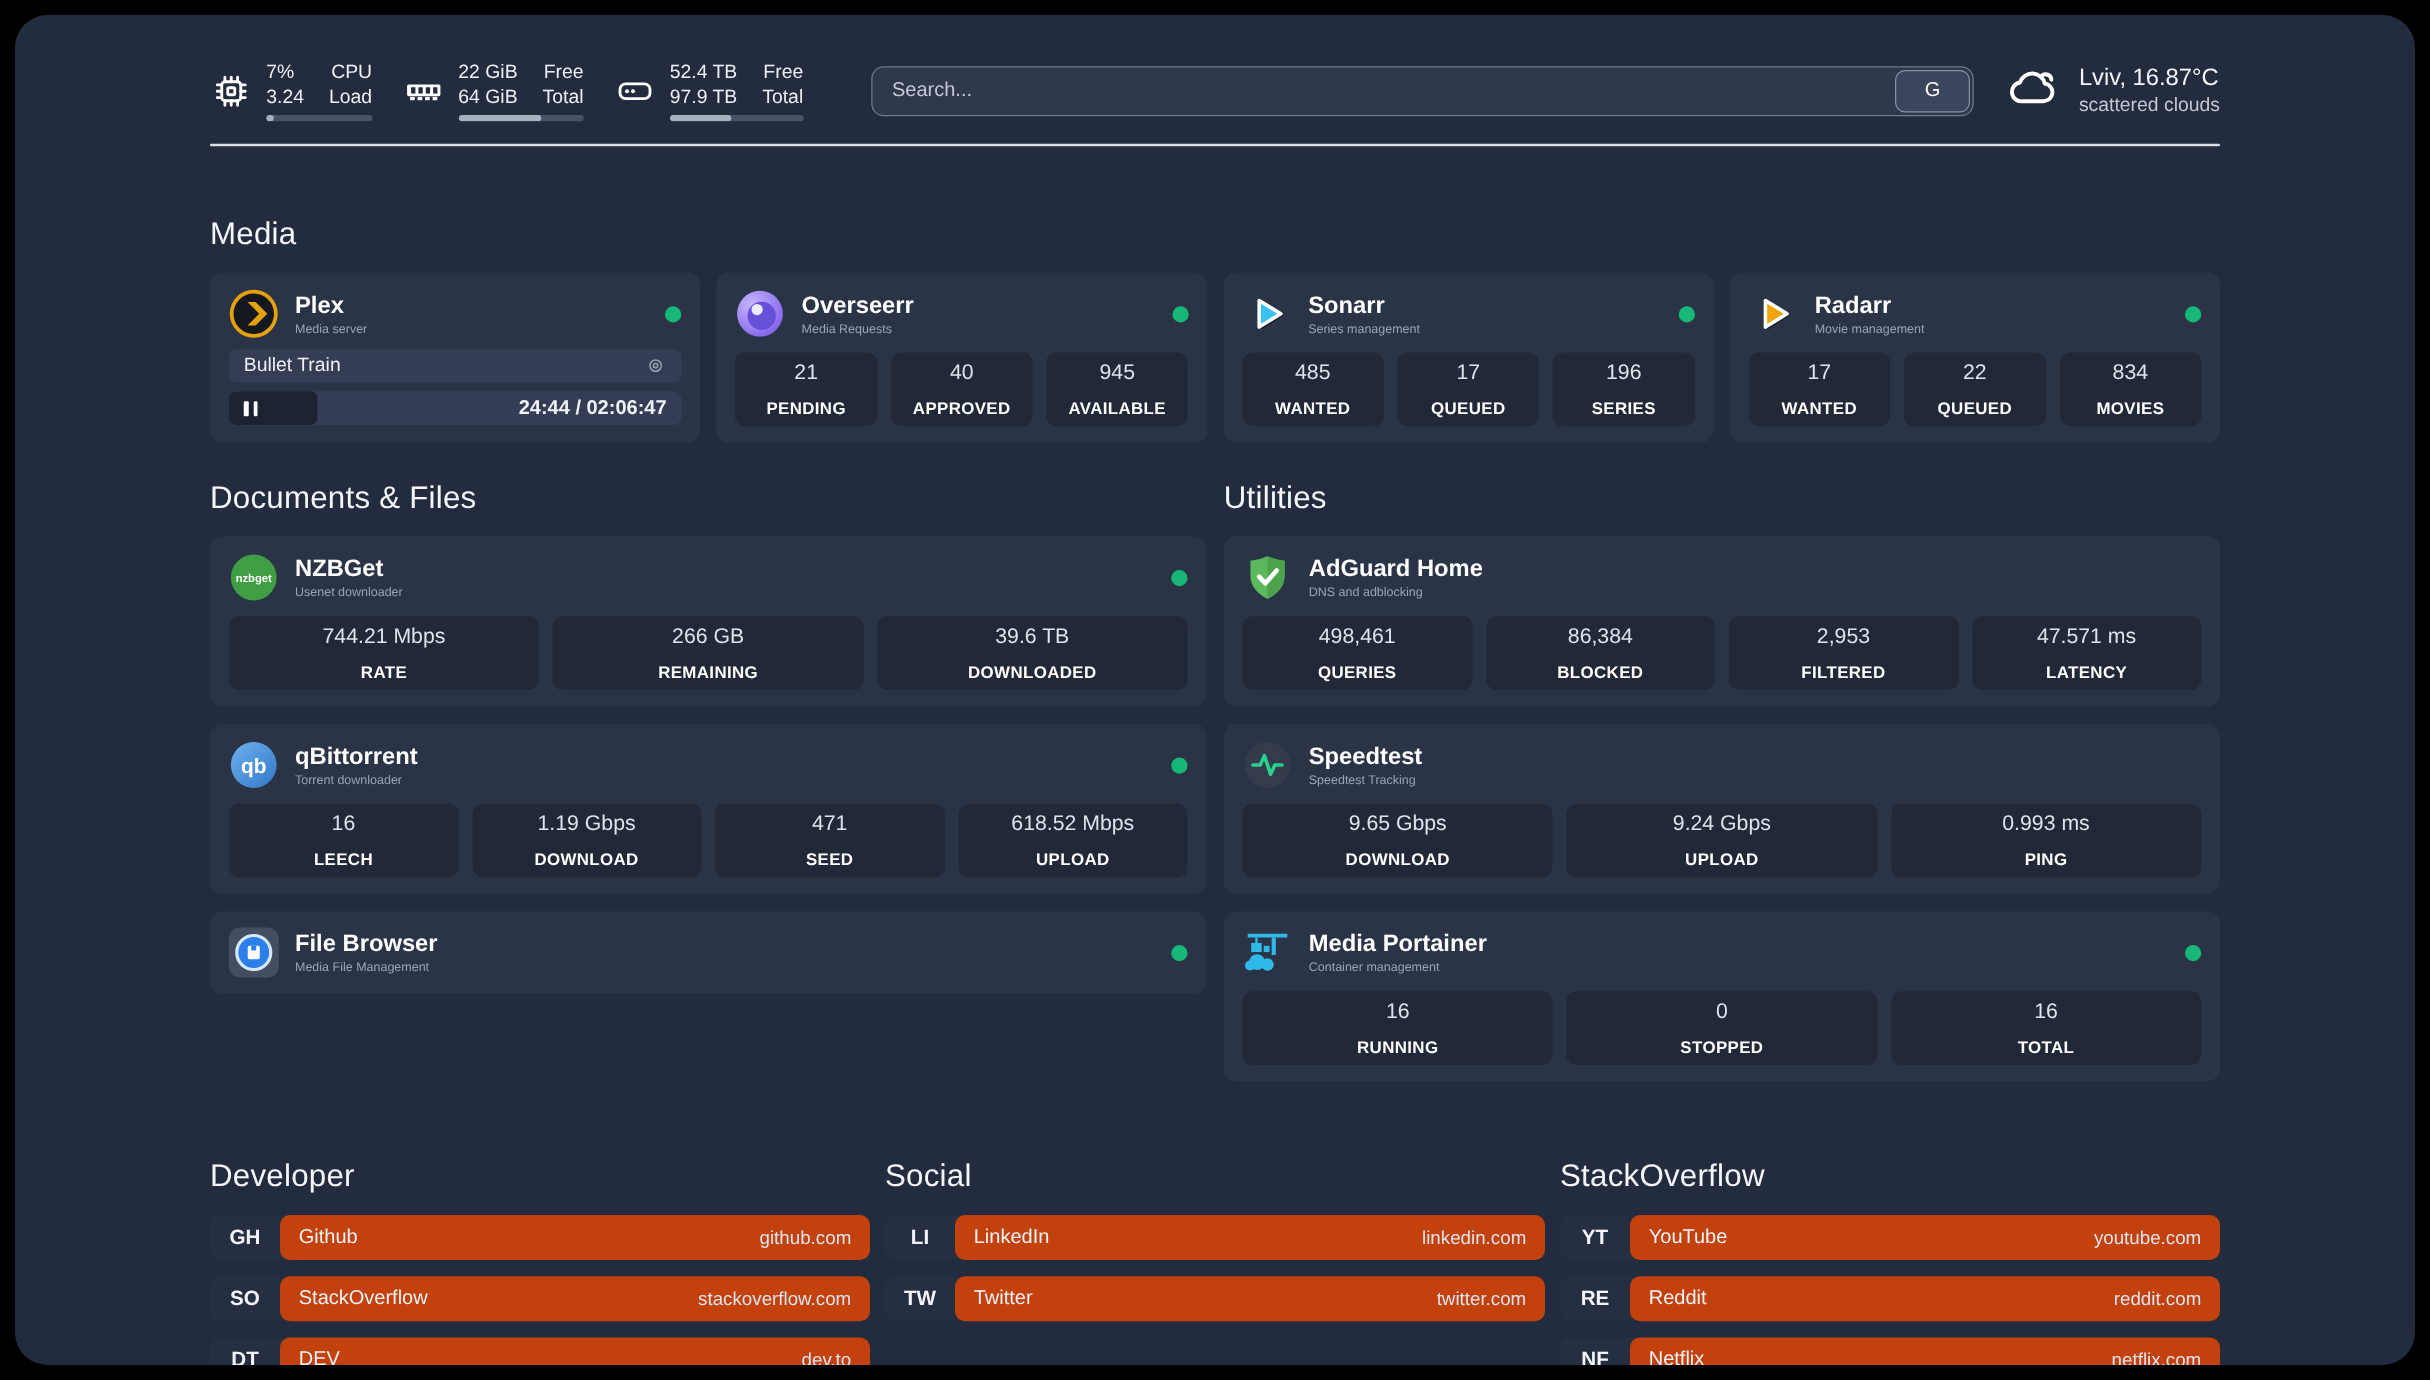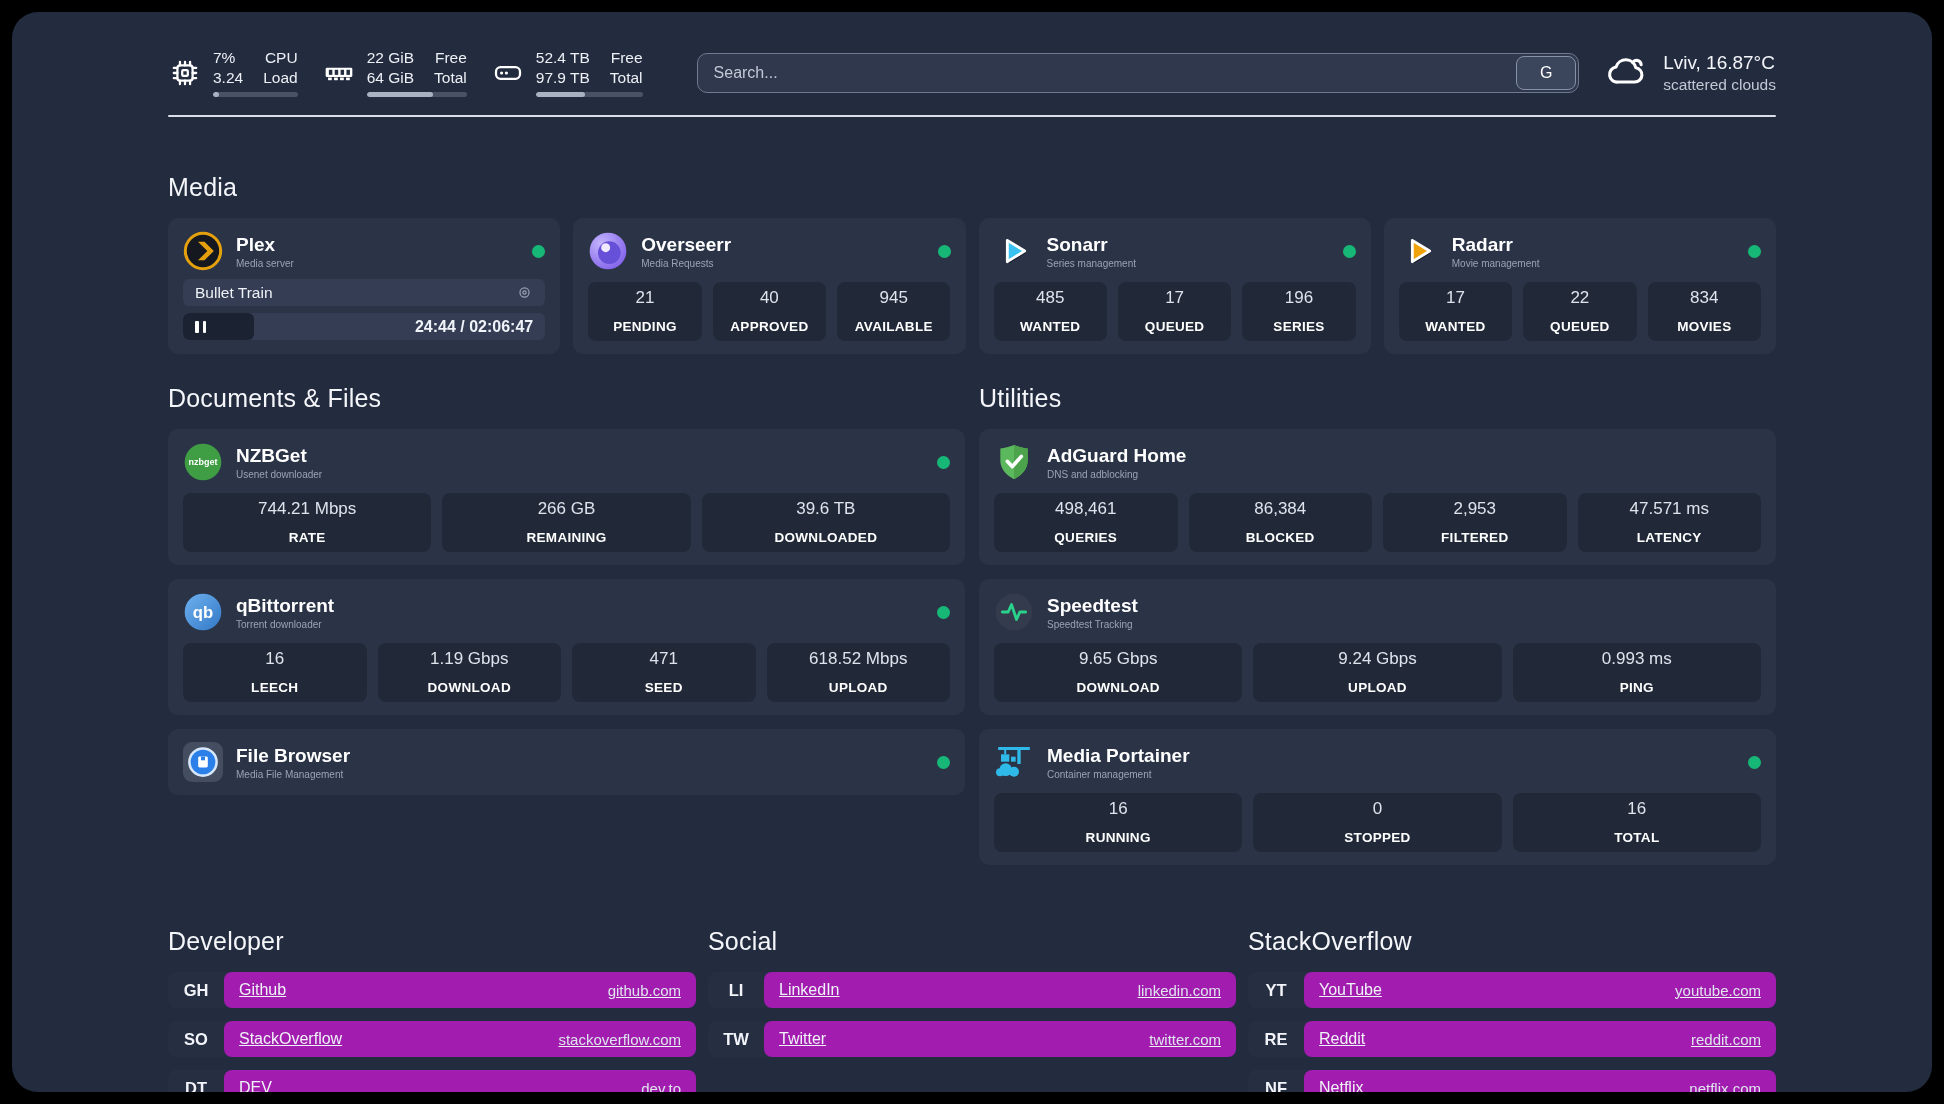--- a/index.html
+++ b/index.html
@@ -61,21 +61,21 @@
 
   .twocol{display:grid;grid-template-columns:1fr 1fr;gap:14px;margin-top:30px;align-items:start;}
   .col-cards{display:flex;flex-direction:column;gap:14px;margin-top:16px;}
 
   
   .bookmarks{display:grid;grid-template-columns:repeat(3,1fr);gap:12px;margin-top:62px;align-items:start;}
   .bm-list{display:flex;flex-direction:column;gap:13px;margin-top:16px;}
   .bm-row{display:flex;align-items:stretch;background:#262e42;border-radius:8px;height:36px;cursor:pointer;}
   .bm-abbr{width:56px;display:flex;align-items:center;justify-content:center;font-size:16.5px;
     font-weight:700;color:#f2f4f9;}
-  .bm-pill{flex:1;background:#a21caf;border-radius:8px;display:flex;align-items:center;padding:0 15px;text-decoration:underline;}
+  .bm-pill{flex:1;background:#c2410c;border-radius:8px;display:flex;align-items:center;padding:0 15px;}
   .bm-name{font-size:16px;color:#f0f3f8;}
   .bm-url{margin-left:auto;font-size:15px;color:#dfe4ee;}
 
   
   .tile{width:40px;height:40px;border-radius:9px;background:#454e60;display:flex;align-items:center;justify-content:center;}
 </style>
 </head>
 <body>
 
 <div class="frame">

